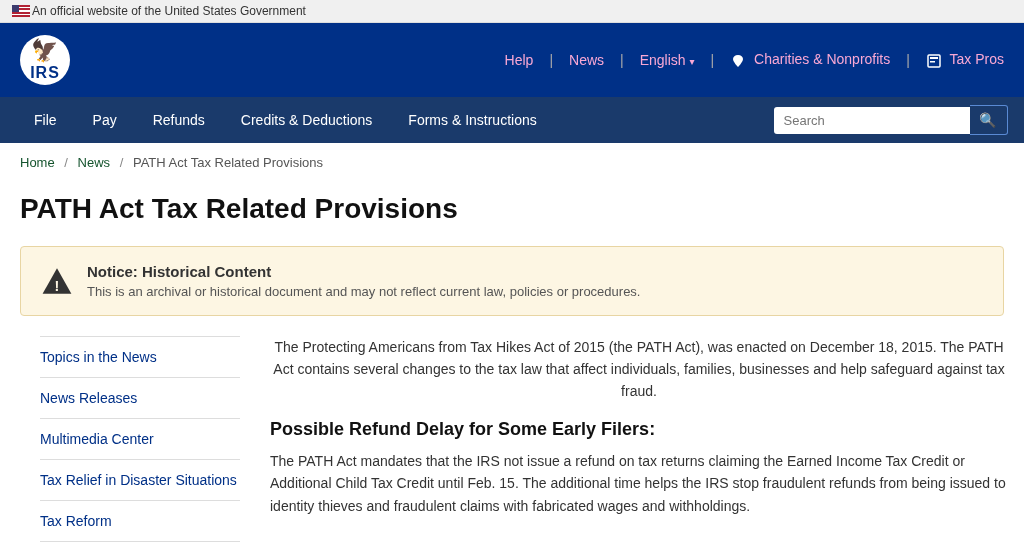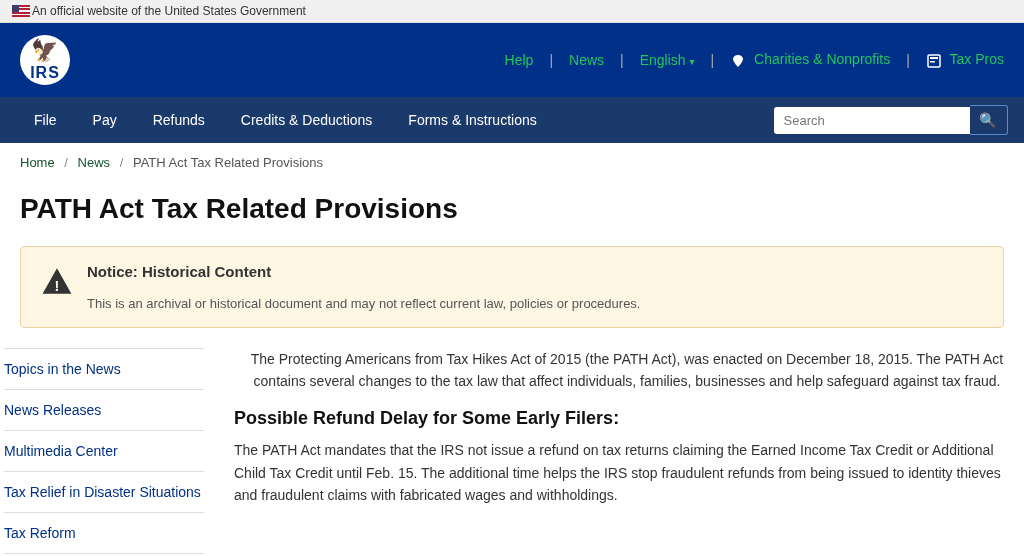--- a/index.html
+++ b/index.html
@@ -85,21 +85,21 @@
       letter-spacing: 1px;
     }
     .header-nav {
       display: flex;
       align-items: center;
       gap: 16px;
       color: #fff;
       font-size: 14px;
     }
     .header-nav a {
-      color: #22c55e;
+      color: #f9a8d4;
       text-decoration: none;
       cursor: pointer;
     }
     .header-nav .separator {
       color: #aaa;
     }
     .chevron-down {
       font-size: 10px;
     }
 
@@ -185,32 +185,33 @@
     .notice-triangle {
       width: 32px;
       height: 32px;
       flex-shrink: 0;
       margin-top: 2px;
     }
     .notice-content .notice-title {
       font-weight: bold;
       font-size: 15px;
       color: #333;
-      margin-bottom: 16px;
+      margin-bottom: 4px;
     }
     .notice-content .notice-text {
       font-size: 13px;
       color: #555;
     }
 
     
     .main-content {
       display: flex;
-      padding: 0 4px;
+      padding: 0 16px;
       gap: 30px;
+      margin-left: 24px;
     }
 
     
     .sidebar {
       width: 200px;
       flex-shrink: 0;
     }
     .sidebar-item {
       border-bottom: 1px solid #ddd;
       padding: 12px 0;

